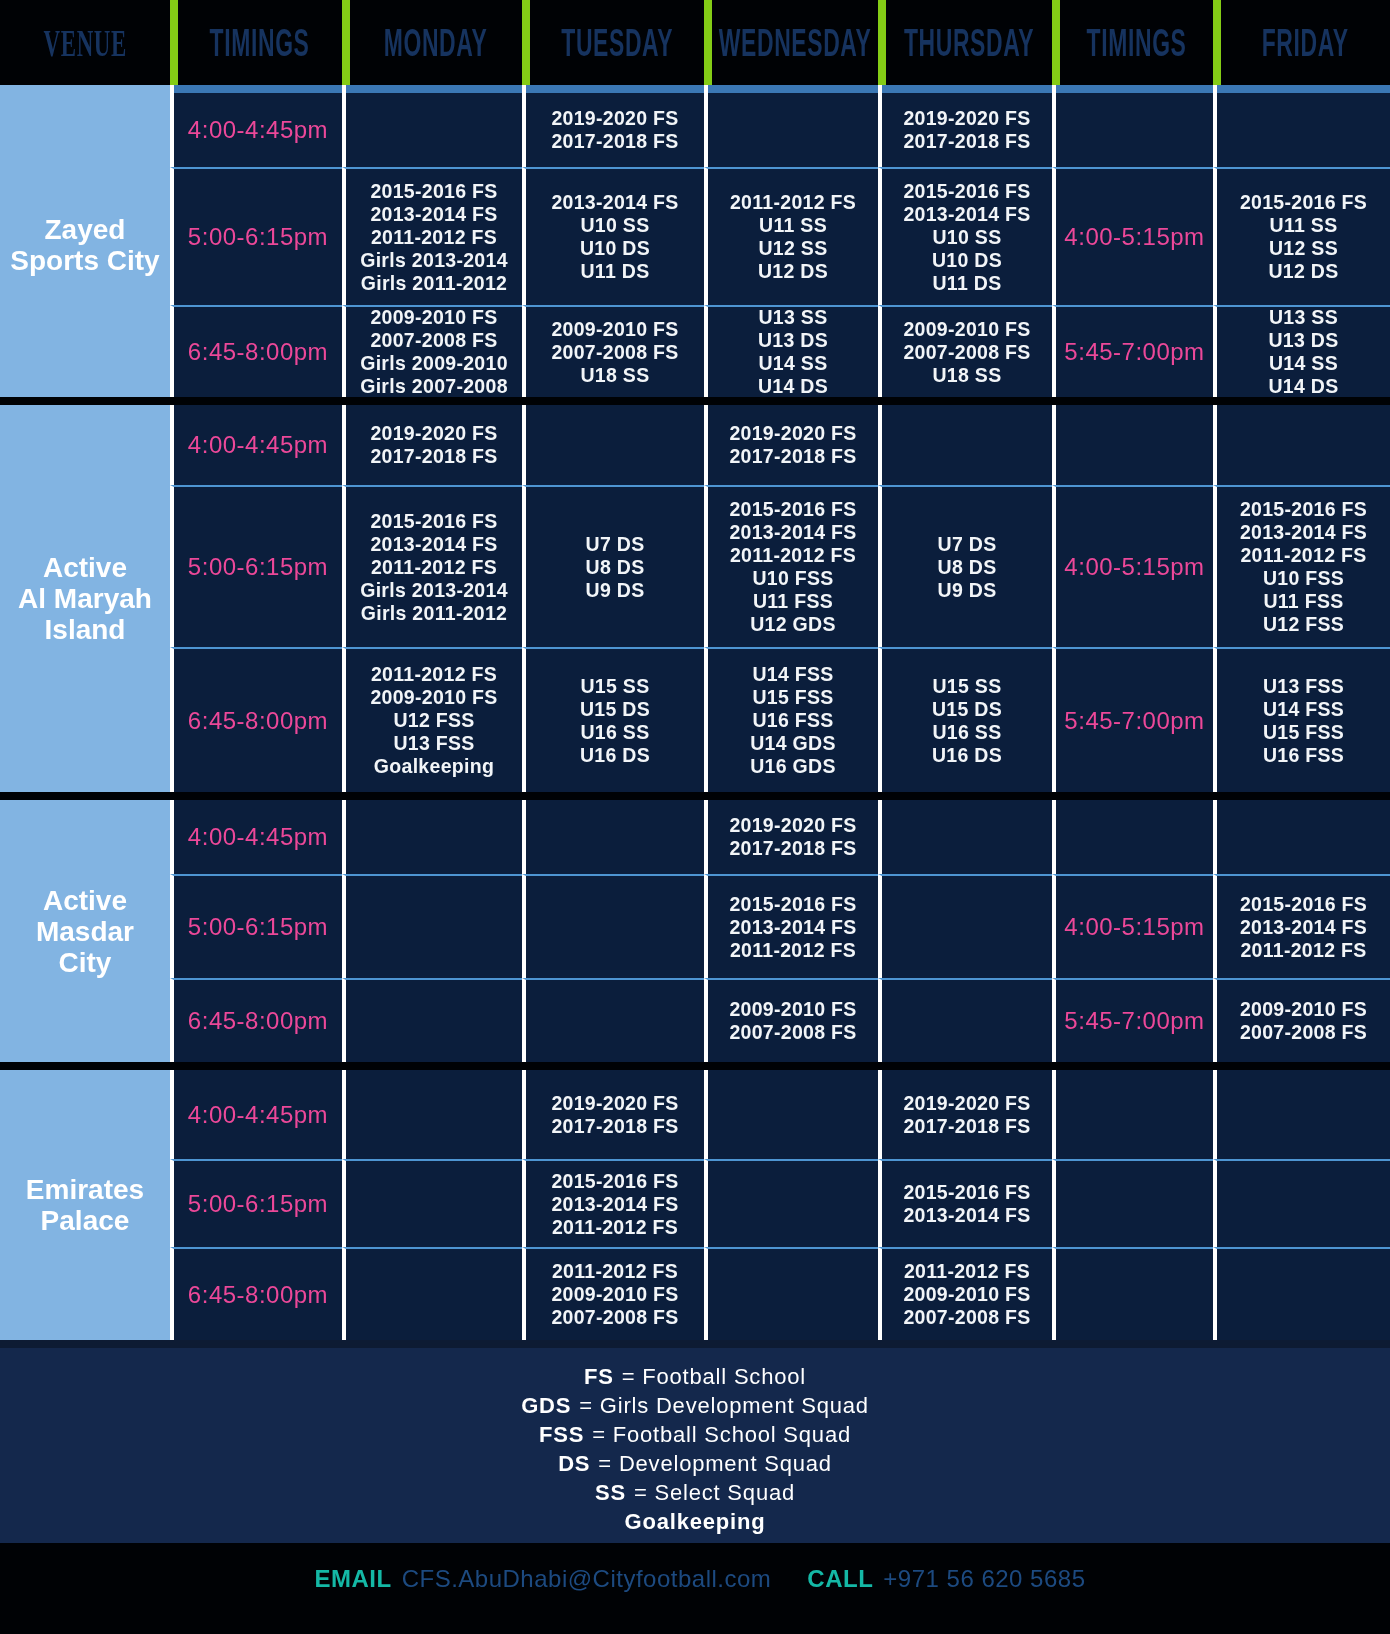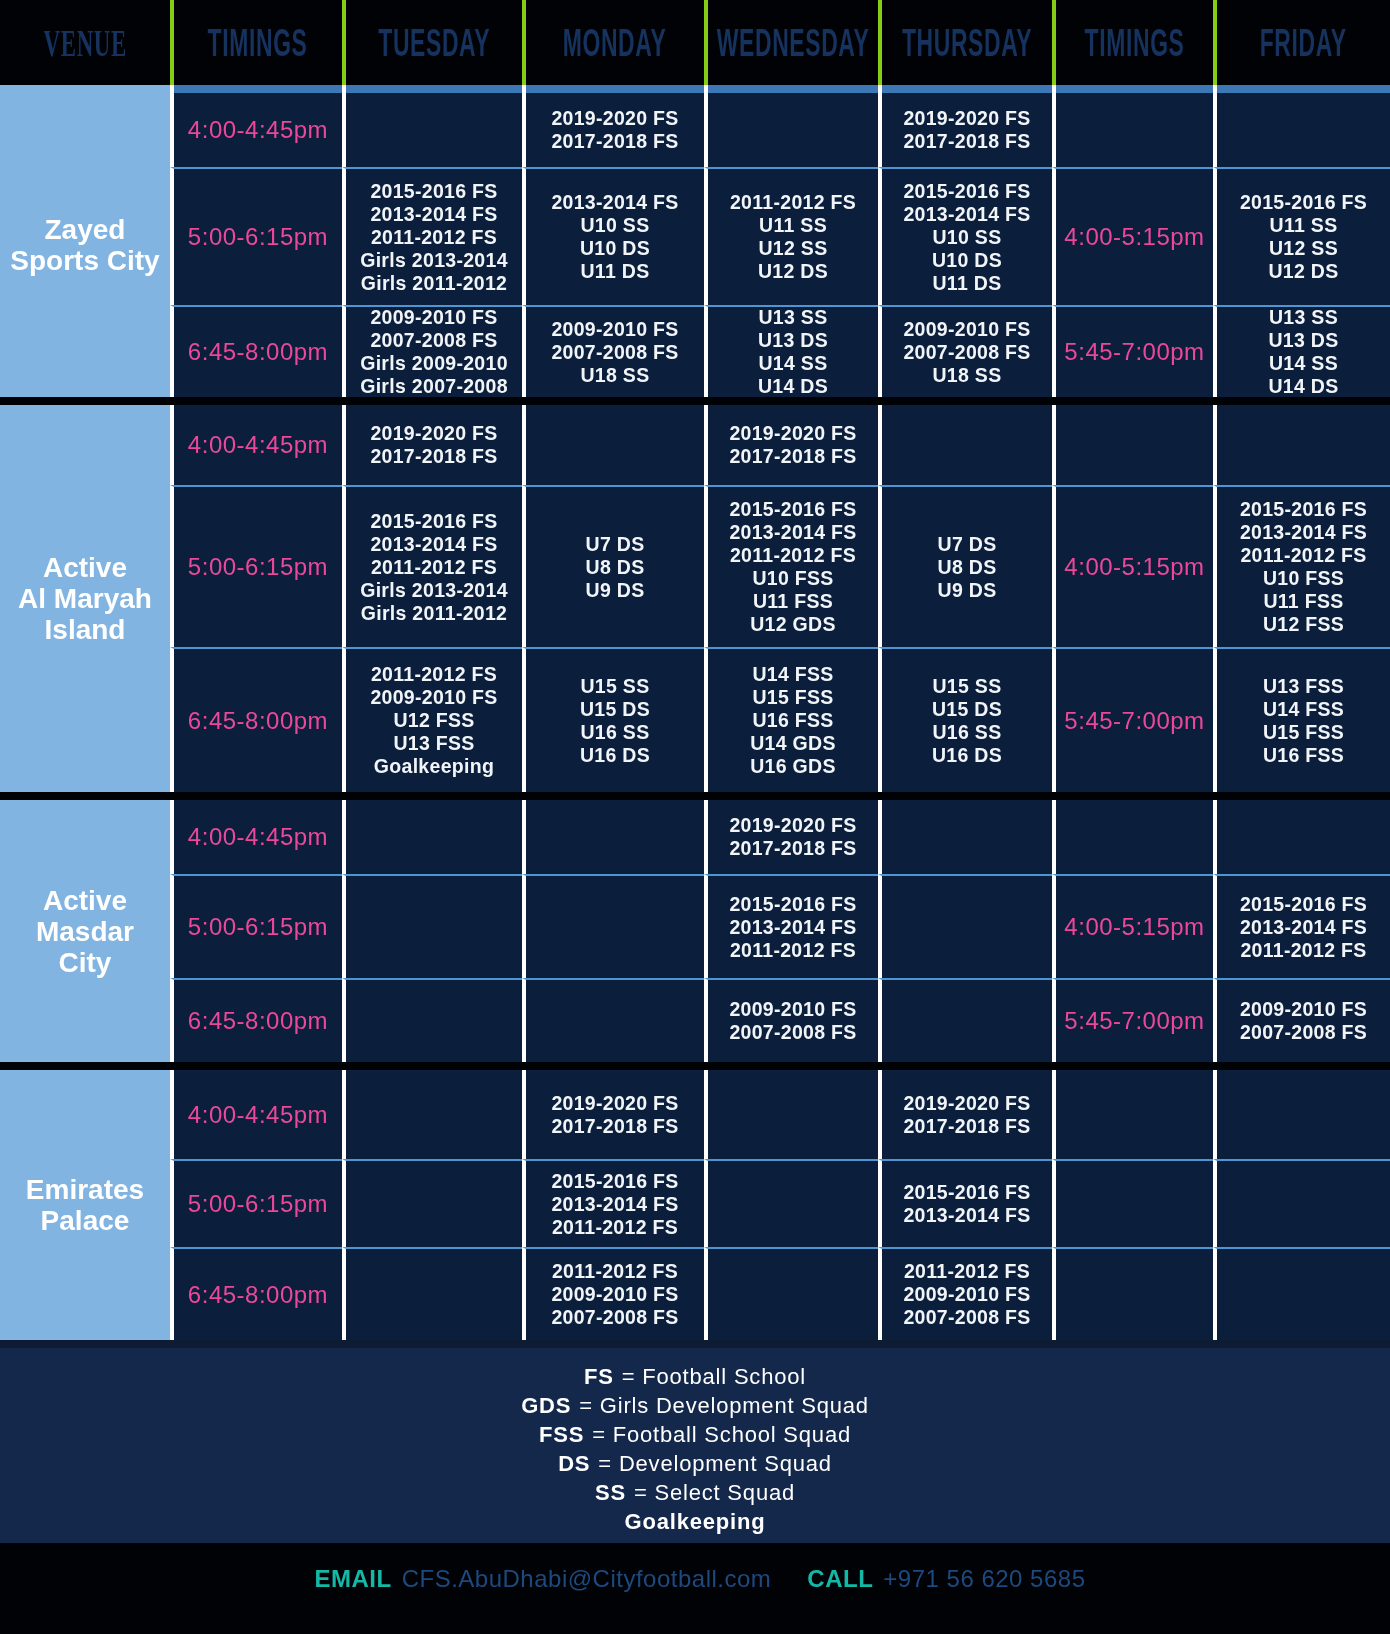--- a/index.html
+++ b/index.html
@@ -12,21 +12,21 @@
   }
   .grid8 {
     display: grid;
     grid-template-columns: 170px 172px 180px 182px 174px 174px 161px 177px;
     width: 1390px;
   }
   
   .hdr { height: 85px; background: #000205; }
   .hcell {
     display: flex; align-items: center; justify-content: center;
-    border-left: 4px solid #84cc16;
+    border-left: 8px solid #84cc16;
     background: #000205;
   }
   .hcell:first-child { border-left: none; font-family: Liberation Serif, serif; }
   .hcell span {
     display: inline-block;
     transform: scale(0.62, 1.05);
     font-size: 37px; font-weight: 800;
     color: #16335f; letter-spacing: 1px; white-space: nowrap;
   }
   
@@ -83,24 +83,24 @@
 <body>
 
 <div class="grid8 hdr">
   <div class="hcell">
       <span>VENUE</span>
     </div>
   <div class="hcell">
       <span>TIMINGS</span>
     </div>
   <div class="hcell">
+      <span>MONDAY</span>
+    </div>
+  <div class="hcell">
       <span>TUESDAY</span>
-    </div>
-  <div class="hcell">
-      <span>MONDAY</span>
     </div>
   <div class="hcell">
       <span>WEDNESDAY</span>
     </div>
   <div class="hcell">
       <span>THURSDAY</span>
     </div>
   <div class="hcell">
       <span>TIMINGS</span>
     </div>

